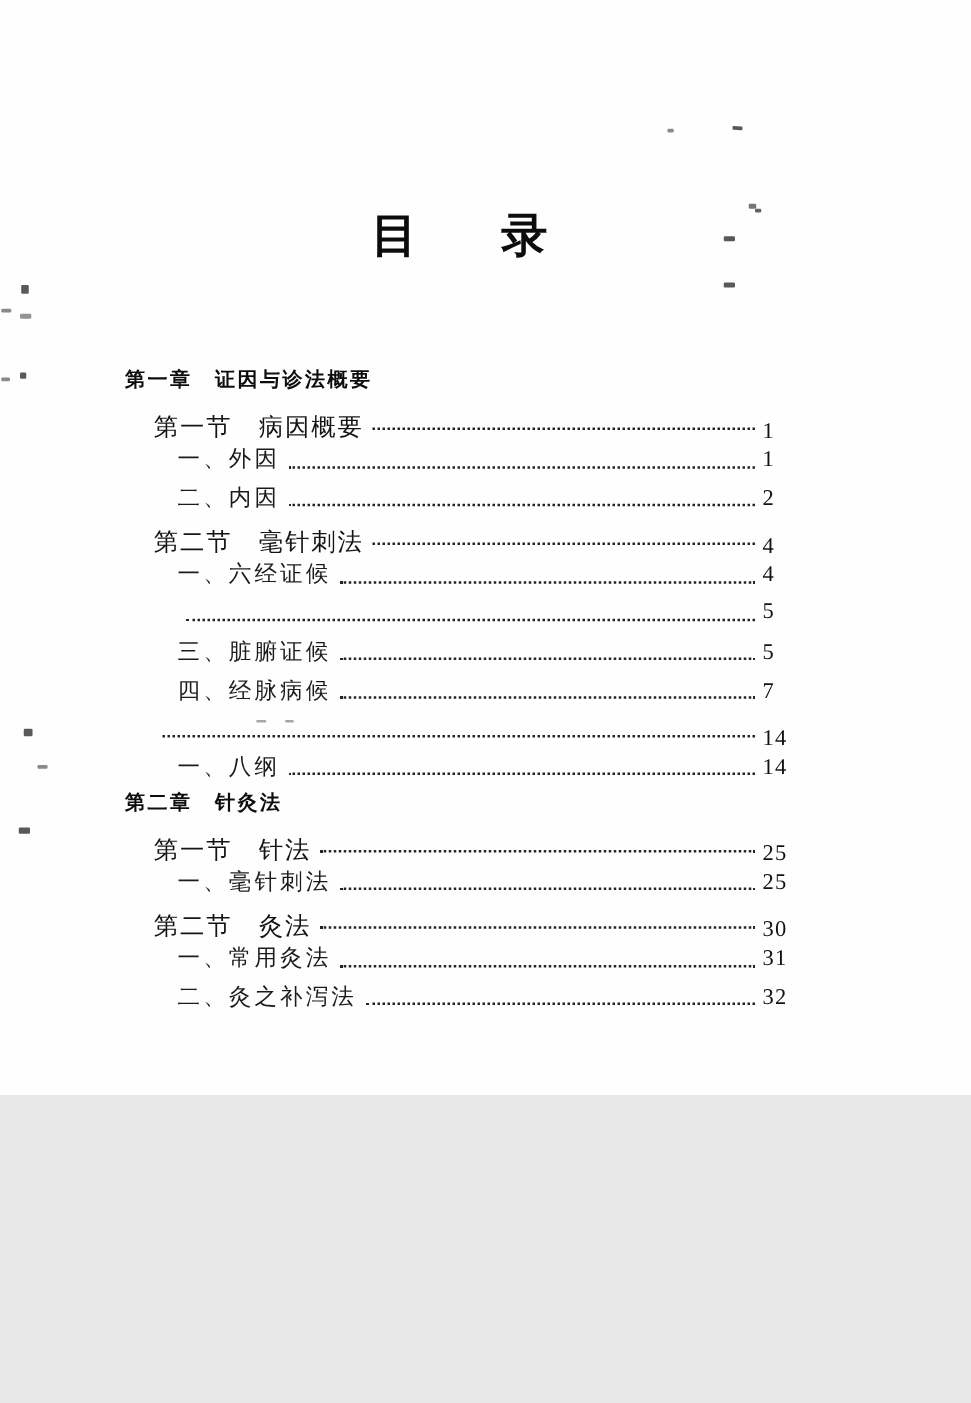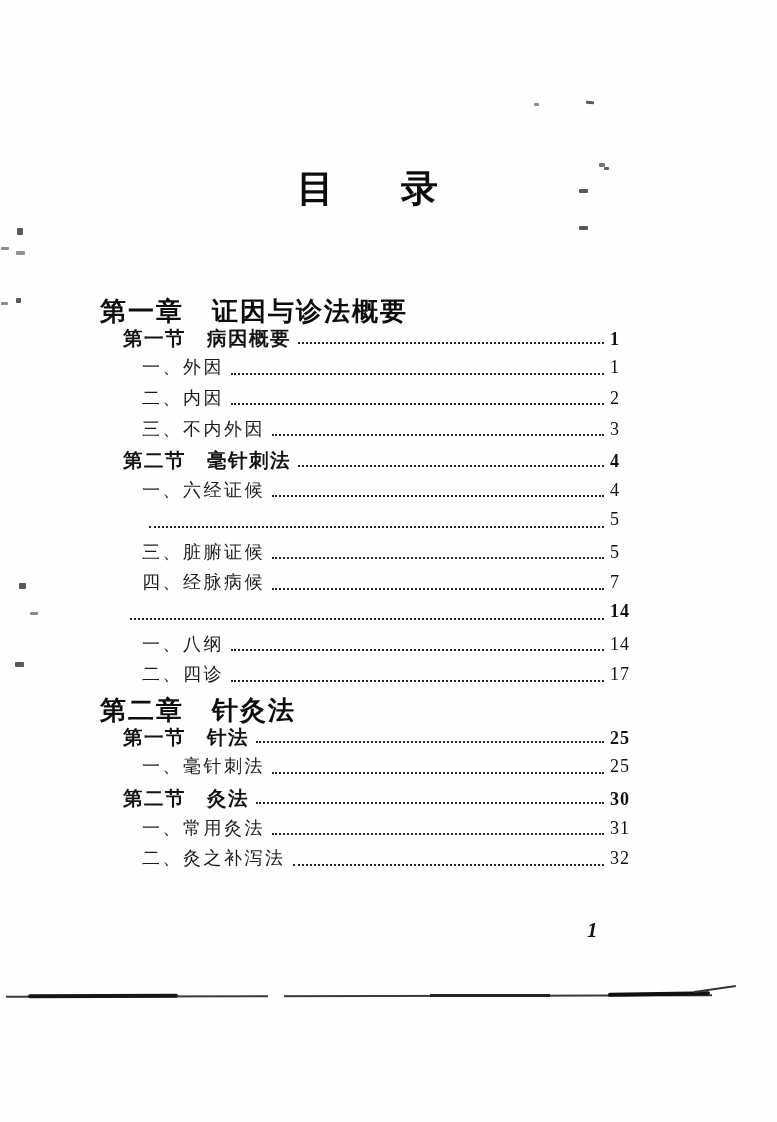--- a/index.html
+++ b/index.html
@@ -1,18 +1,18 @@
 <!DOCTYPE html>
 <html><head>
 <meta charset="utf-8">
 <style>
   html,body { margin:0; padding:0; background:#e8e8e8; }
   .page {
     position:relative;
-    width:777px; height:1122px;
+    width:777px; height:876px;
     margin:0 auto;
     background:#fefefe;
     overflow:hidden;
     font-family:"Liberation Serif","DejaVu Serif",serif;
     color:#161616;
   }
   .doc-title {
     position:absolute; left:297px; top:170px;
     font-family:"Liberation Sans","DejaVu Sans",sans-serif;
     font-weight:bold; font-size:37px; line-height:1;
@@ -20,26 +20,27 @@
     white-space:pre;
   }
   .toc {
     position:absolute; left:100px; top:294px; width:546px;
     display:flex; flex-direction:column;
   }
   .row { display:flex; align-items:baseline; height:30.7px; }
   .row .label { white-space:pre; flex:none; }
   .row.chapter {
     font-family:"Liberation Sans","DejaVu Sans",sans-serif;
-    font-weight:bold; font-size:26px; letter-spacing:2px; color:#0d0d0d;
+    font-weight:bold; font-size:16px; letter-spacing:2px; color:#0d0d0d;
   }
   .row.section {
     font-family:"Liberation Sans","DejaVu Sans",sans-serif;
-    font-weight:700; font-size:19.5px; padding-left:23px; letter-spacing:1.5px;
+    font-weight:400; font-size:19.5px; padding-left:23px; letter-spacing:1.5px;
     color:#141414;
+    align-items:flex-end;
   }
   .row.item {
     font-size:18px; padding-left:42px; letter-spacing:2.5px; color:#1b1b1b;justify-content:center;
   }
   .leader {
     flex:1; height:0; align-self:center;
     border-bottom:2.6px dotted #242424;
     margin-left:7px; margin-right:6px;
     transform:translateY(3px);
   }
@@ -89,25 +90,20 @@
       <span class="leader"></span>
       <span class="pg">1</span>
     </div>
 
     <div class="row item">
       <span class="label">二、内因</span>
       <span class="leader"></span>
       <span class="pg">2</span>
     </div>
 
-    <div class="row item">
-      <span class="label">三、不内外因</span>
-      <span class="leader"></span>
-      <span class="pg">3</span>
-    </div>
 
     <div class="row section">
       <span class="label">第二节　毫针刺法</span>
       <span class="leader"></span>
       <span class="pg">4</span>
     </div>
 
     <div class="row item">
       <span class="label">一、六经证候</span>
       <span class="leader"></span>
@@ -135,25 +131,20 @@
       <span class="leader"></span>
       <span class="pg">14</span>
     </div>
 
     <div class="row item">
       <span class="label">一、八纲</span>
       <span class="leader"></span>
       <span class="pg">14</span>
     </div>
 
-    <div class="row item">
-      <span class="label">二、四诊</span>
-      <span class="leader"></span>
-      <span class="pg">17</span>
-    </div>
 
     <div class="row chapter">
       <span class="label">第二章　针灸法</span>
       <span class="leader"></span>
       <span class="pg"></span>
     </div>
 
     <div class="row section">
       <span class="label">第一节　针法</span>
       <span class="leader"></span>

